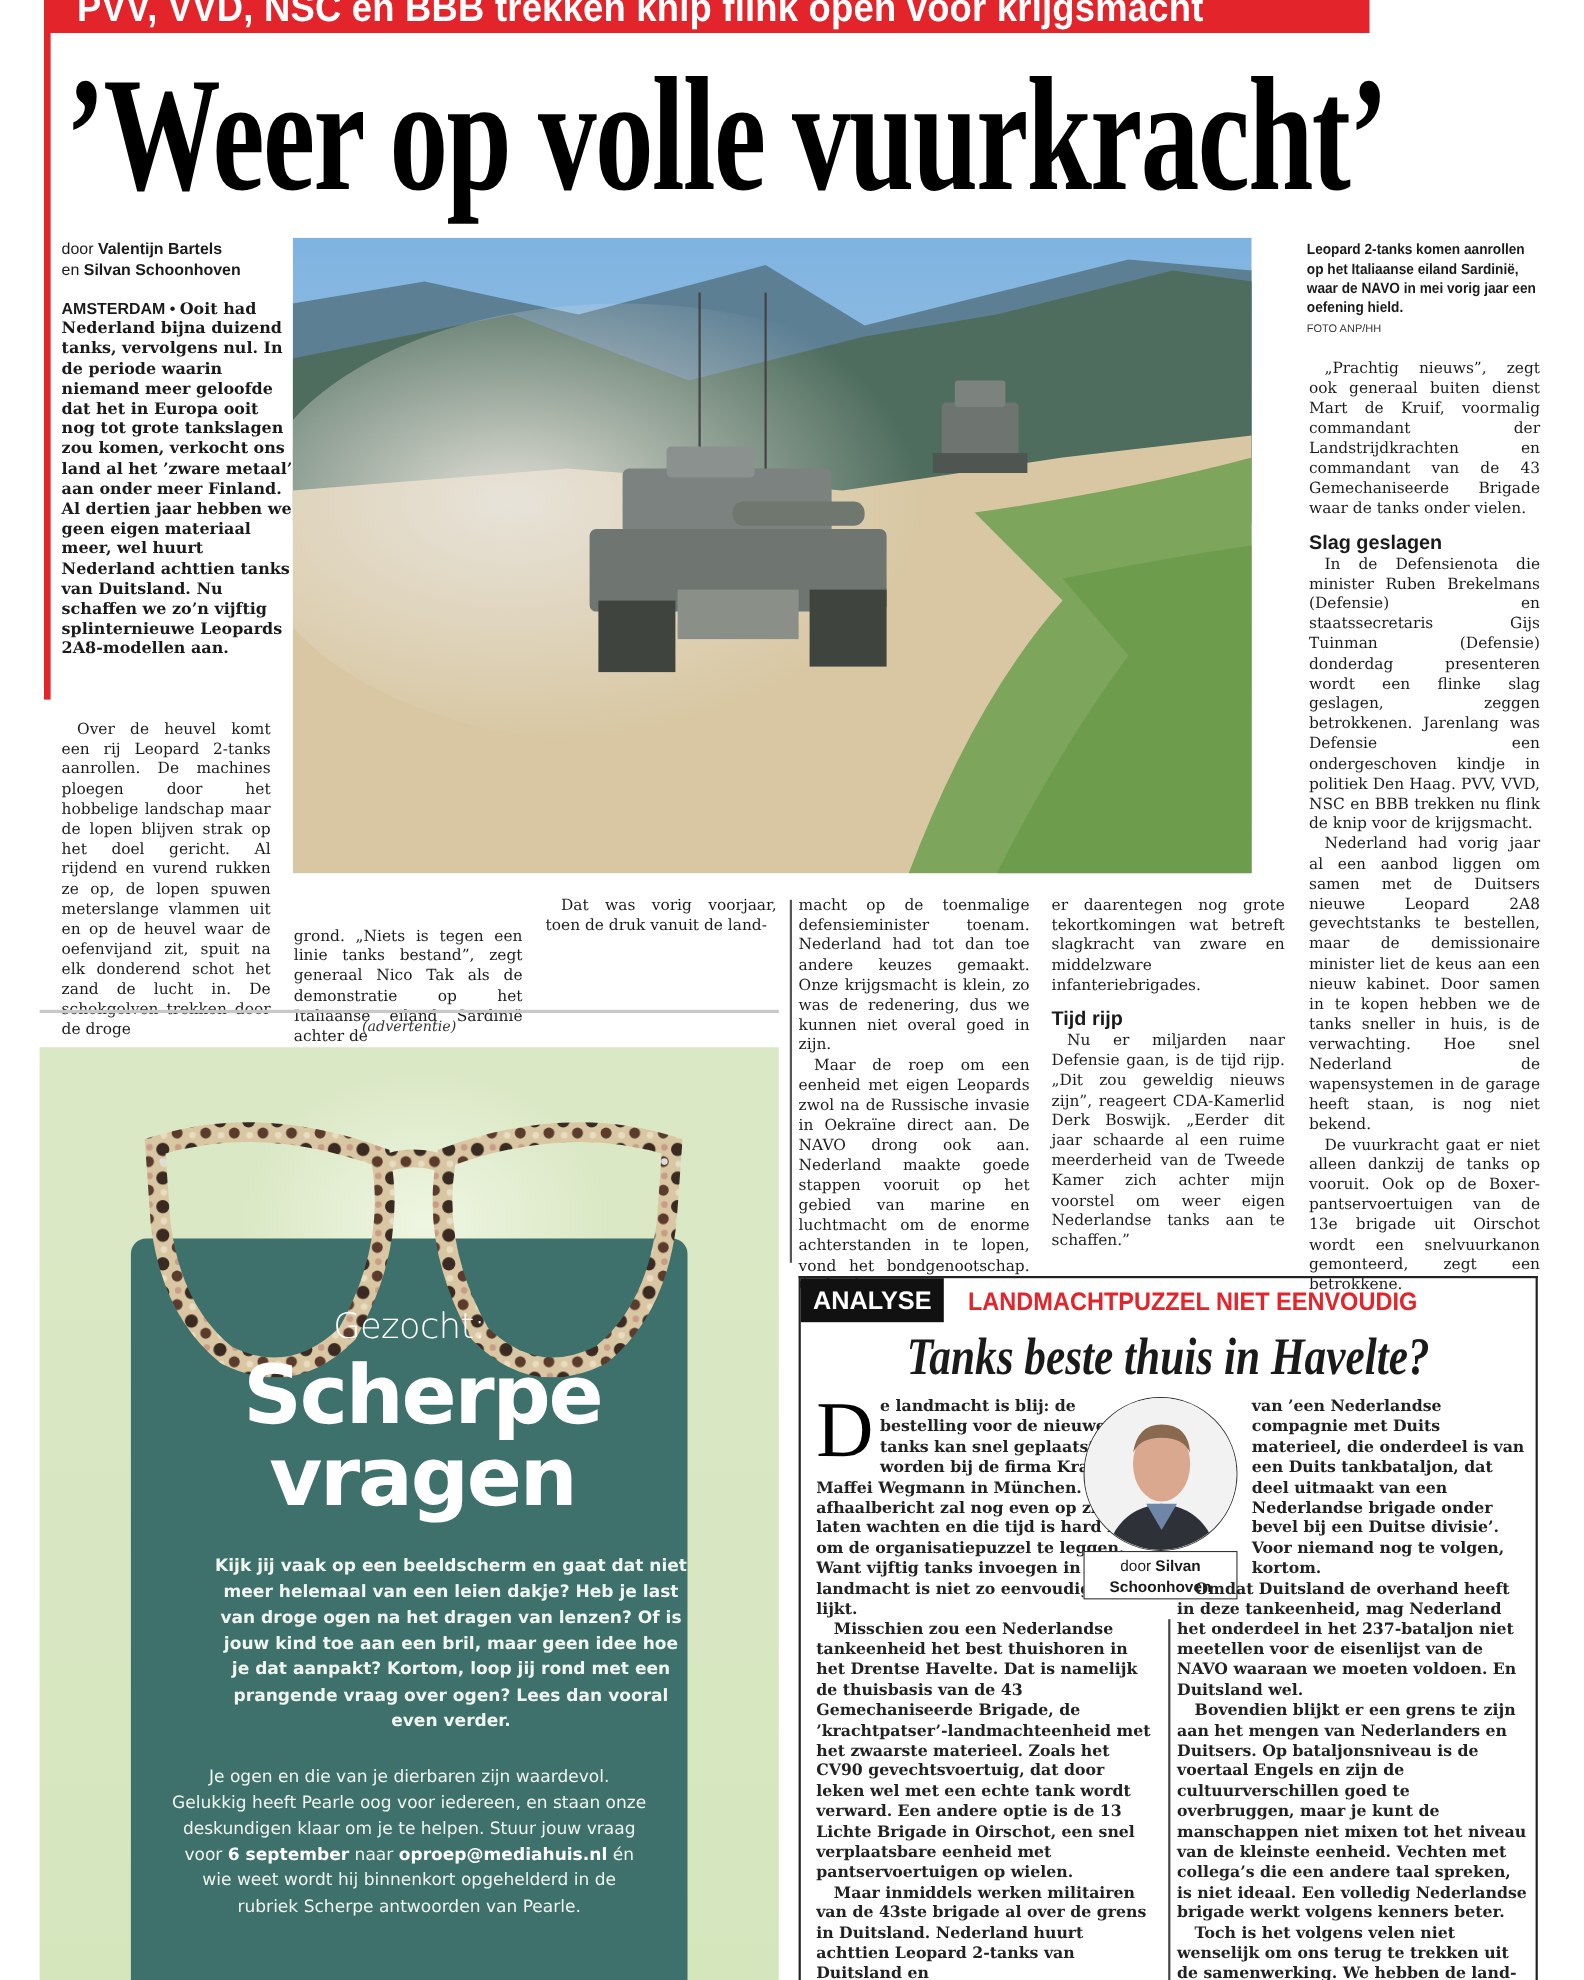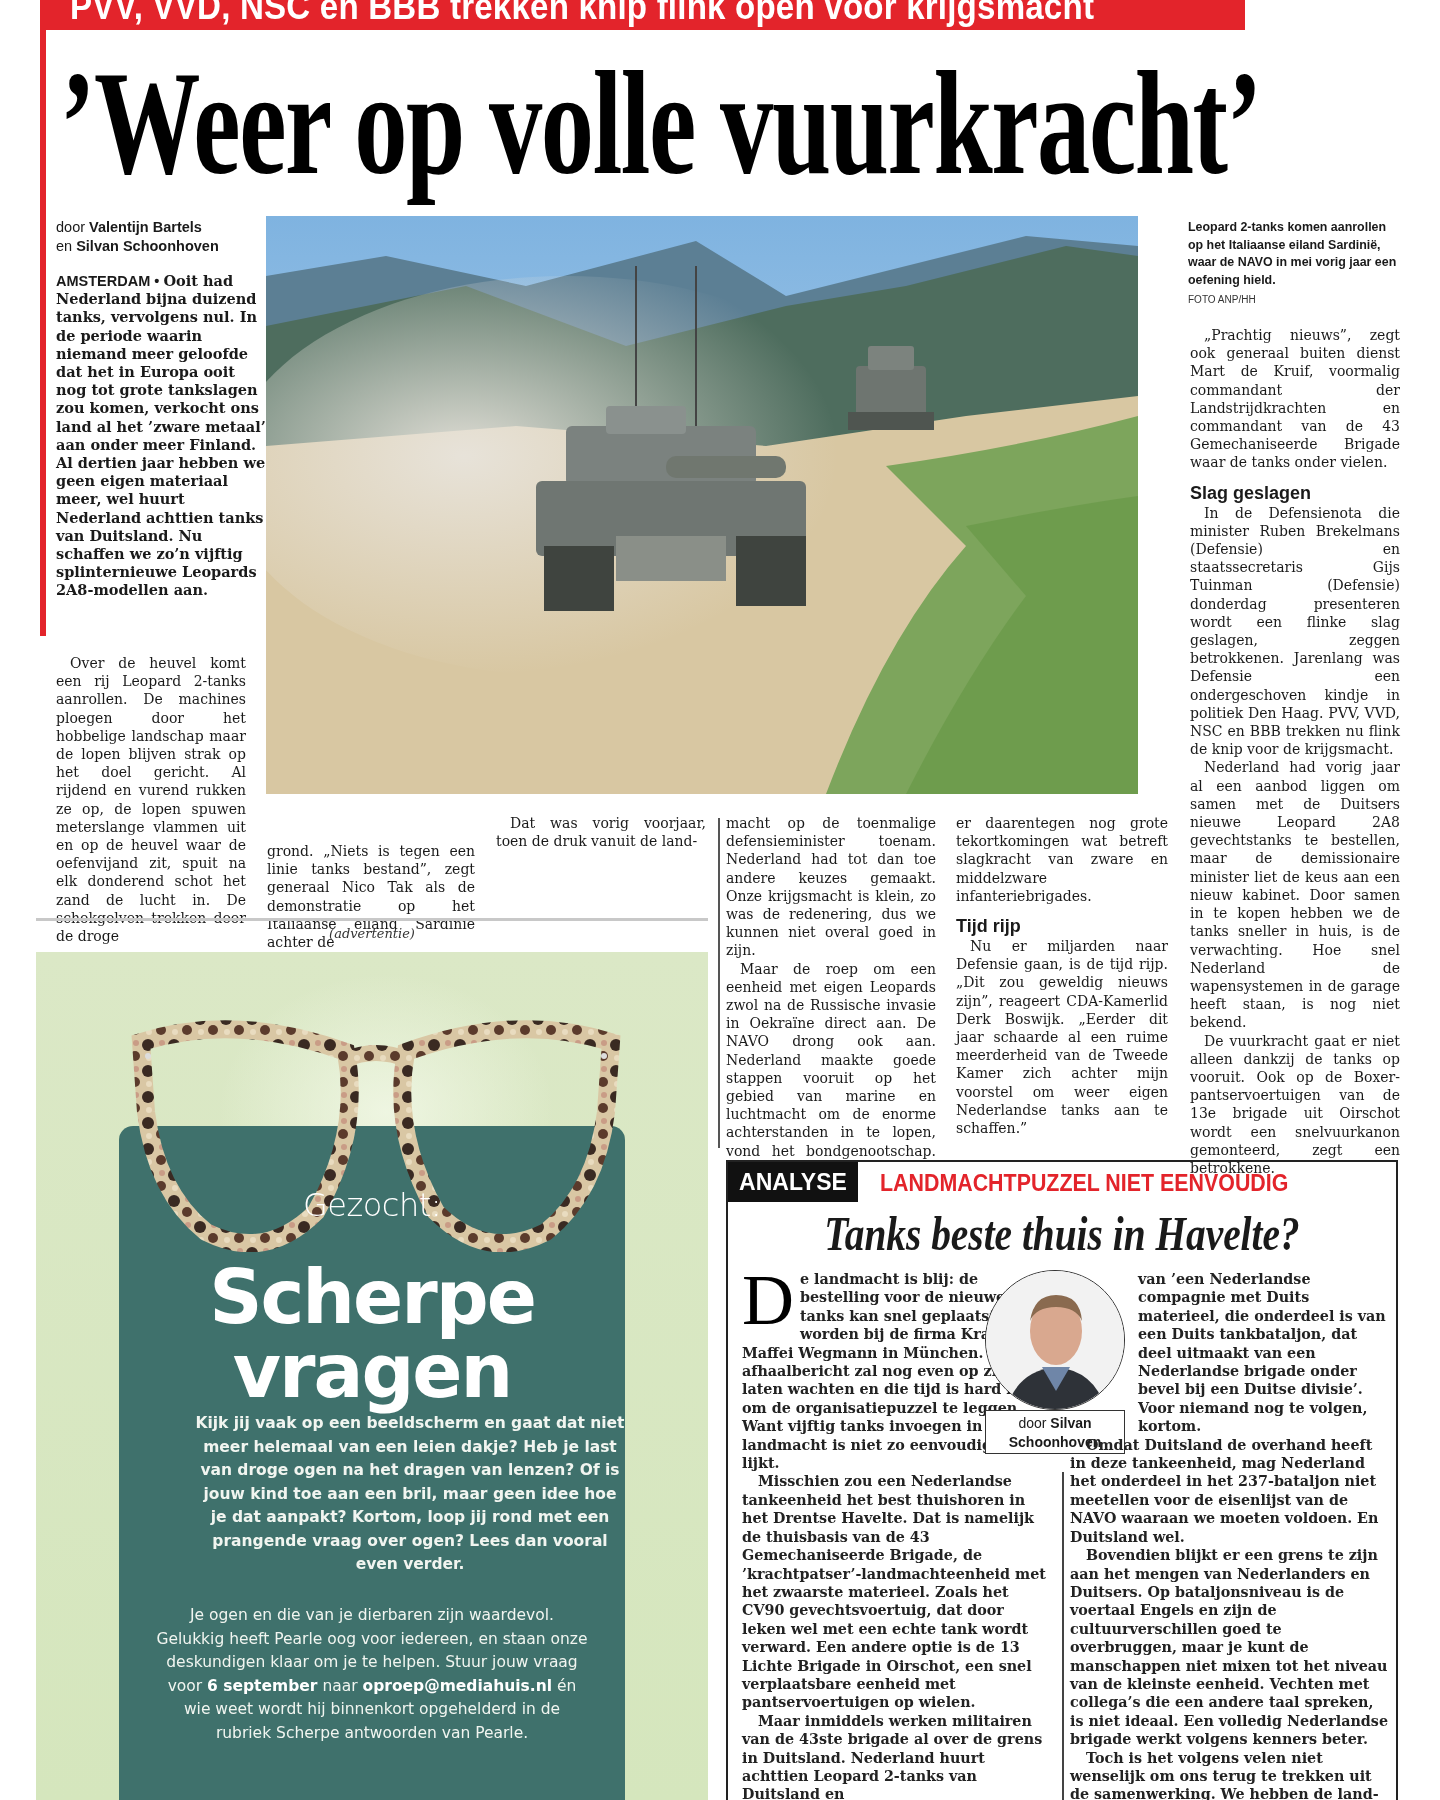--- a/index.html
+++ b/index.html
@@ -55,22 +55,22 @@
 
   .ad { position: absolute; left: 36px; top: 952px; width: 672px; height: 848px;
     background: linear-gradient(180deg, #dbe8c6 0%, #d5e6bd 100%); overflow: hidden; }
   .ad-glow { position: absolute; left: 180px; top: 20px; width: 340px; height: 280px;
     background: radial-gradient(ellipse at center, rgba(245,250,235,0.75), rgba(245,250,235,0) 70%); }
   .ad-card { position: absolute; left: 83px; top: 174px; width: 506px; height: 690px;
     background: #3f716c; border-radius: 14px; }
   .glasses { position: absolute; left: 80px; top: 60px; width: 520px; height: 240px; }
   .ad-gezocht { position: absolute; left: 0; top: 234px; width: 672px; text-align: center;
     font-family: "DejaVu Sans", sans-serif; font-weight: 300; font-size: 32px; color: #ffffff; letter-spacing: -0.5px; }
-  .ad-title { position: absolute; left: 0; top: 280px; width: 672px; text-align: center;
-    font-family: "DejaVu Sans", sans-serif; font-weight: bold; font-size: 74px; line-height: 74px; color: #ffffff; letter-spacing: -2px; margin-top: 28px; }
+  .ad-title { position: absolute; left: 12px; top: 280px; width: 672px; text-align: center;
+    font-family: "DejaVu Sans", sans-serif; font-weight: bold; font-size: 74px; line-height: 74px; color: #ffffff; letter-spacing: -2px; }
   .ad-text1 { position: absolute; left: 120px; top: 460px; width: 432px; text-align: center;
     font-family: "DejaVu Sans", sans-serif; font-weight: bold; font-size: 15.5px; line-height: 23.5px; color: #f1f5f0; margin-left: 38px; }
   .ad-text2 { position: absolute; left: 120px; top: 652px; width: 432px; text-align: center;
     font-family: "DejaVu Sans", sans-serif; font-size: 15.5px; line-height: 23.5px; color: #f1f5f0; }
   .ad-text2 b { font-weight: bold; color: #ffffff; }
 
   .vrule { position: absolute; left: 718px; top: 818px; width: 2px; height: 330px; background: #555; }
 
   .analyse-box { position: absolute; left: 726px; top: 1160px; width: 672px; height: 660px;
     border: 2px solid #222; border-bottom: none; }

